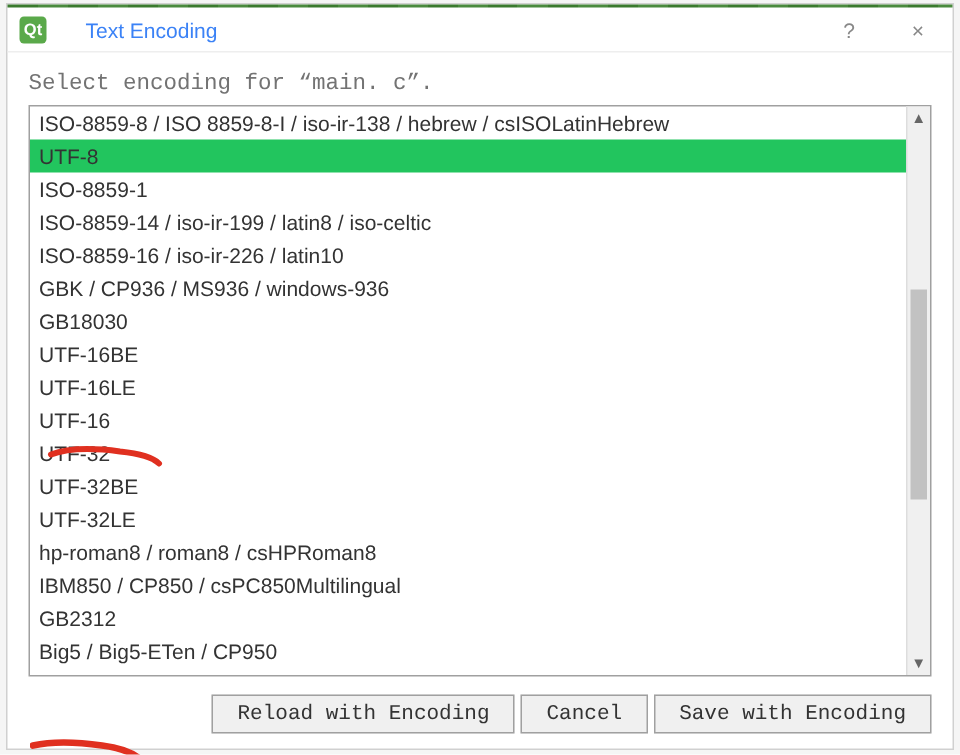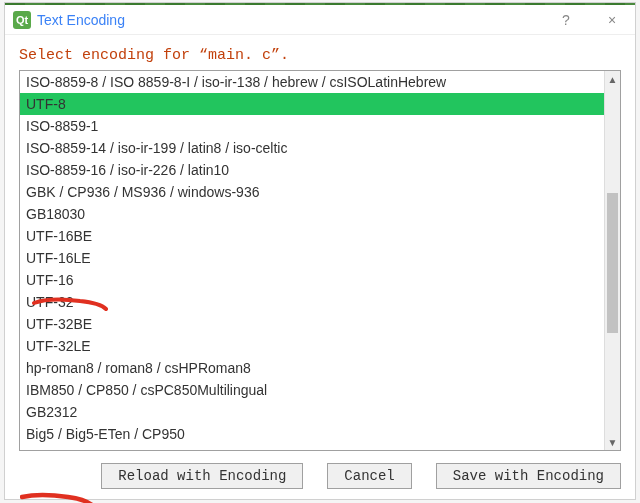--- a/index.html
+++ b/index.html
@@ -28,20 +28,21 @@
   .topbar {
     height: 2px;
     background: repeating-linear-gradient(90deg,#3a7a2e 0 20px,#4a8a3e 20px 40px);
   }
   .titlebar {
     height: 30px;
     display: flex;
     align-items: center;
     padding: 0 0 0 8px;
     border-bottom: 1px solid #eee;
+    gap: 20px;
   }
   .app-icon {
     width: 18px; height: 18px;
     background: #5aa94a;
     border-radius: 3px;
     display:flex;align-items:center;justify-content:center;
     color:#fff;
     font-size:11px;
     font-weight:bold;
     margin-right:6px;
@@ -57,21 +58,21 @@
   .content {
     flex:1;
     padding: 8px 14px 4px 14px;
     display:flex;
     flex-direction:column;
     min-height:0;
   }
   .prompt {
     font-family: "Consolas","Courier New",monospace;
     font-size: 15px;
-    color:#c2410c;
+    color:#737373;
     margin: 4px 0 6px 0;
   }
   .list-wrap {
     flex:1;
     border:1px solid #a0a0a0;
     position:relative;
     display:flex;
     min-height:0;
     justify-content:flex-end;
   }
@@ -112,21 +113,21 @@
     position:absolute;
     left:2px;right:2px;
     top:122px;
     height:140px;
     background:#c2c2c2;
   }
   .buttons {
     padding: 8px 14px 10px 0;
     display:flex;
     justify-content:flex-end;
-    gap:24px;
+    gap:4px;
     font-family:"Consolas","Courier New",monospace;
     font-size:14px;
   }
   .btn {
     border:1px solid #a0a0a0;
     background:#f0f0f0;
     padding:4px 16px;
     color:#333;
   }
   

